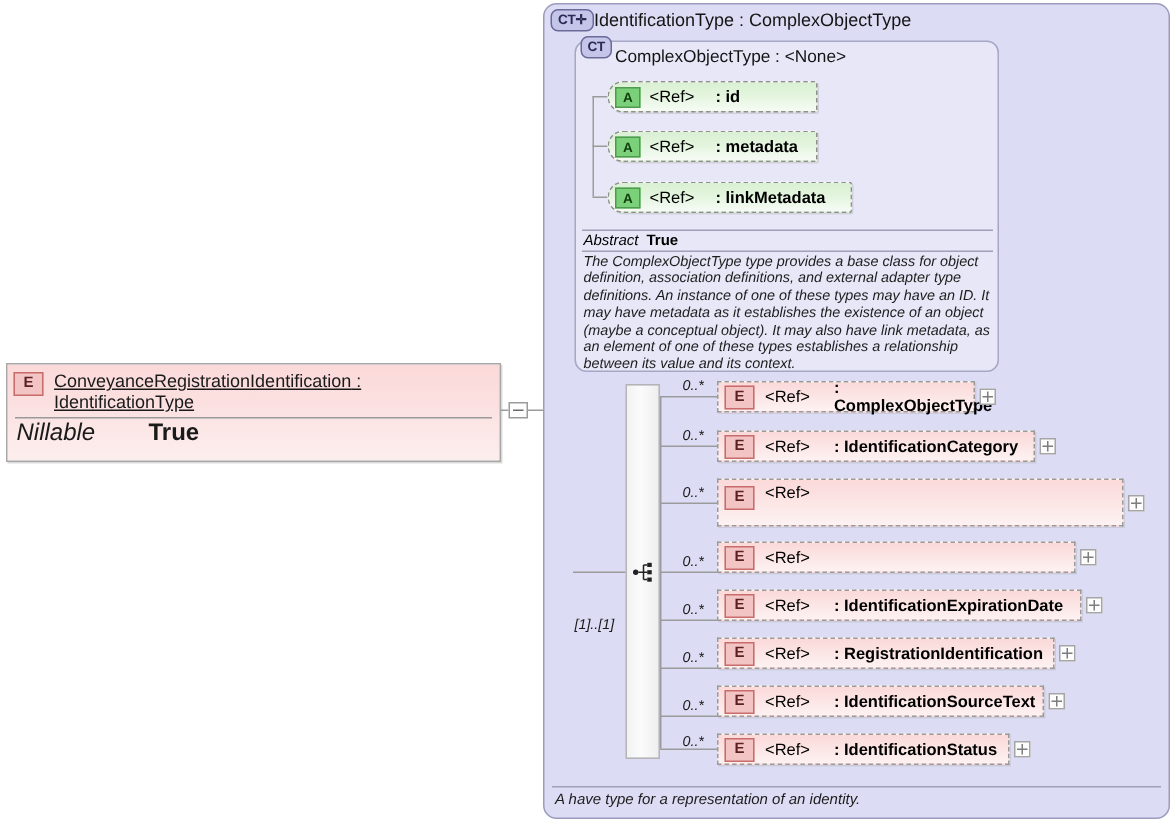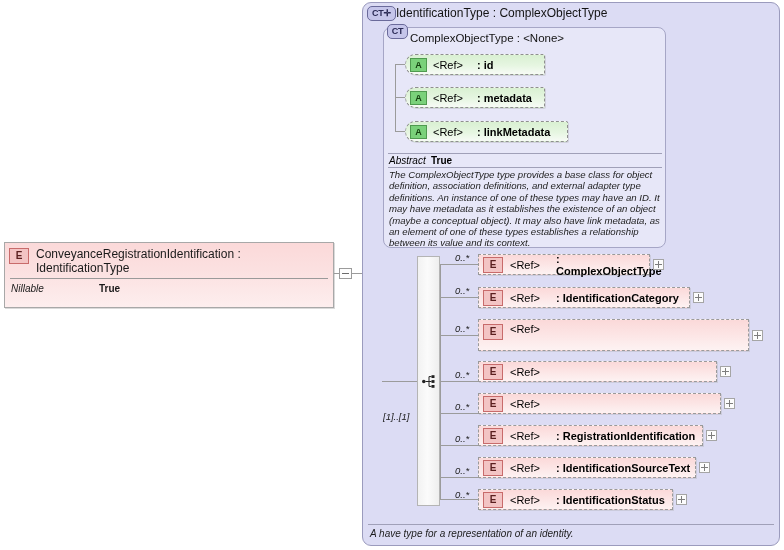--- a/index.html
+++ b/index.html
@@ -49,28 +49,29 @@
     text-align: center;
     color: #5a1f1f;
     margin-top: 1px;
   }
   #element-box .title {
     margin-left: 7px;
     font-size: 12px;
     line-height: 14px;
     color: #1a1a1a;
     max-width: 290px;
+    text-decoration: underline;
   }
   #element-box .divider {
     margin: 1px 5px 0 5px;
     border-top: 1px solid #9a9a9a;
   }
   #element-box .props {
     padding: 3px 0 0 6px;
-    font-size: 10px;
+    font-size: 16px;
     line-height: 13px;
   }
   #element-box .props .row { display: flex; }
   #element-box .props .k {
     width: 88px;
     font-style: italic;
     color: #1a1a1a;
   }
   #element-box .props .v {
     font-weight: bold;
@@ -429,20 +430,21 @@
   <div class="icon-e">E</div>
   <div class="ref">&lt;Ref&gt;</div>
 </div>
 <div class="expander" style="left:720px; top:366px;"></div>
 
 <div class="abs lnk" style="left:440px; top:413px; width:38px; height:1px;"></div>
 <div class="card-label" style="left:455px; top:401px;">0..*</div>
 <div class="el-row" style="left:478px; top:393px; width:243px;">
   <div class="icon-e">E</div>
   <div class="ref">&lt;Ref&gt;</div>
+  <div class="nm">: IdentificationExpirationDate</div>
 </div>
 <div class="expander" style="left:724px; top:398px;"></div>
 
 <div class="abs lnk" style="left:440px; top:445px; width:38px; height:1px;"></div>
 <div class="card-label" style="left:455px; top:433px;">0..*</div>
 <div class="el-row" style="left:478px; top:425px; width:225px;">
   <div class="icon-e">E</div>
   <div class="ref">&lt;Ref&gt;</div>
   <div class="nm">: RegistrationIdentification</div>
 </div>

